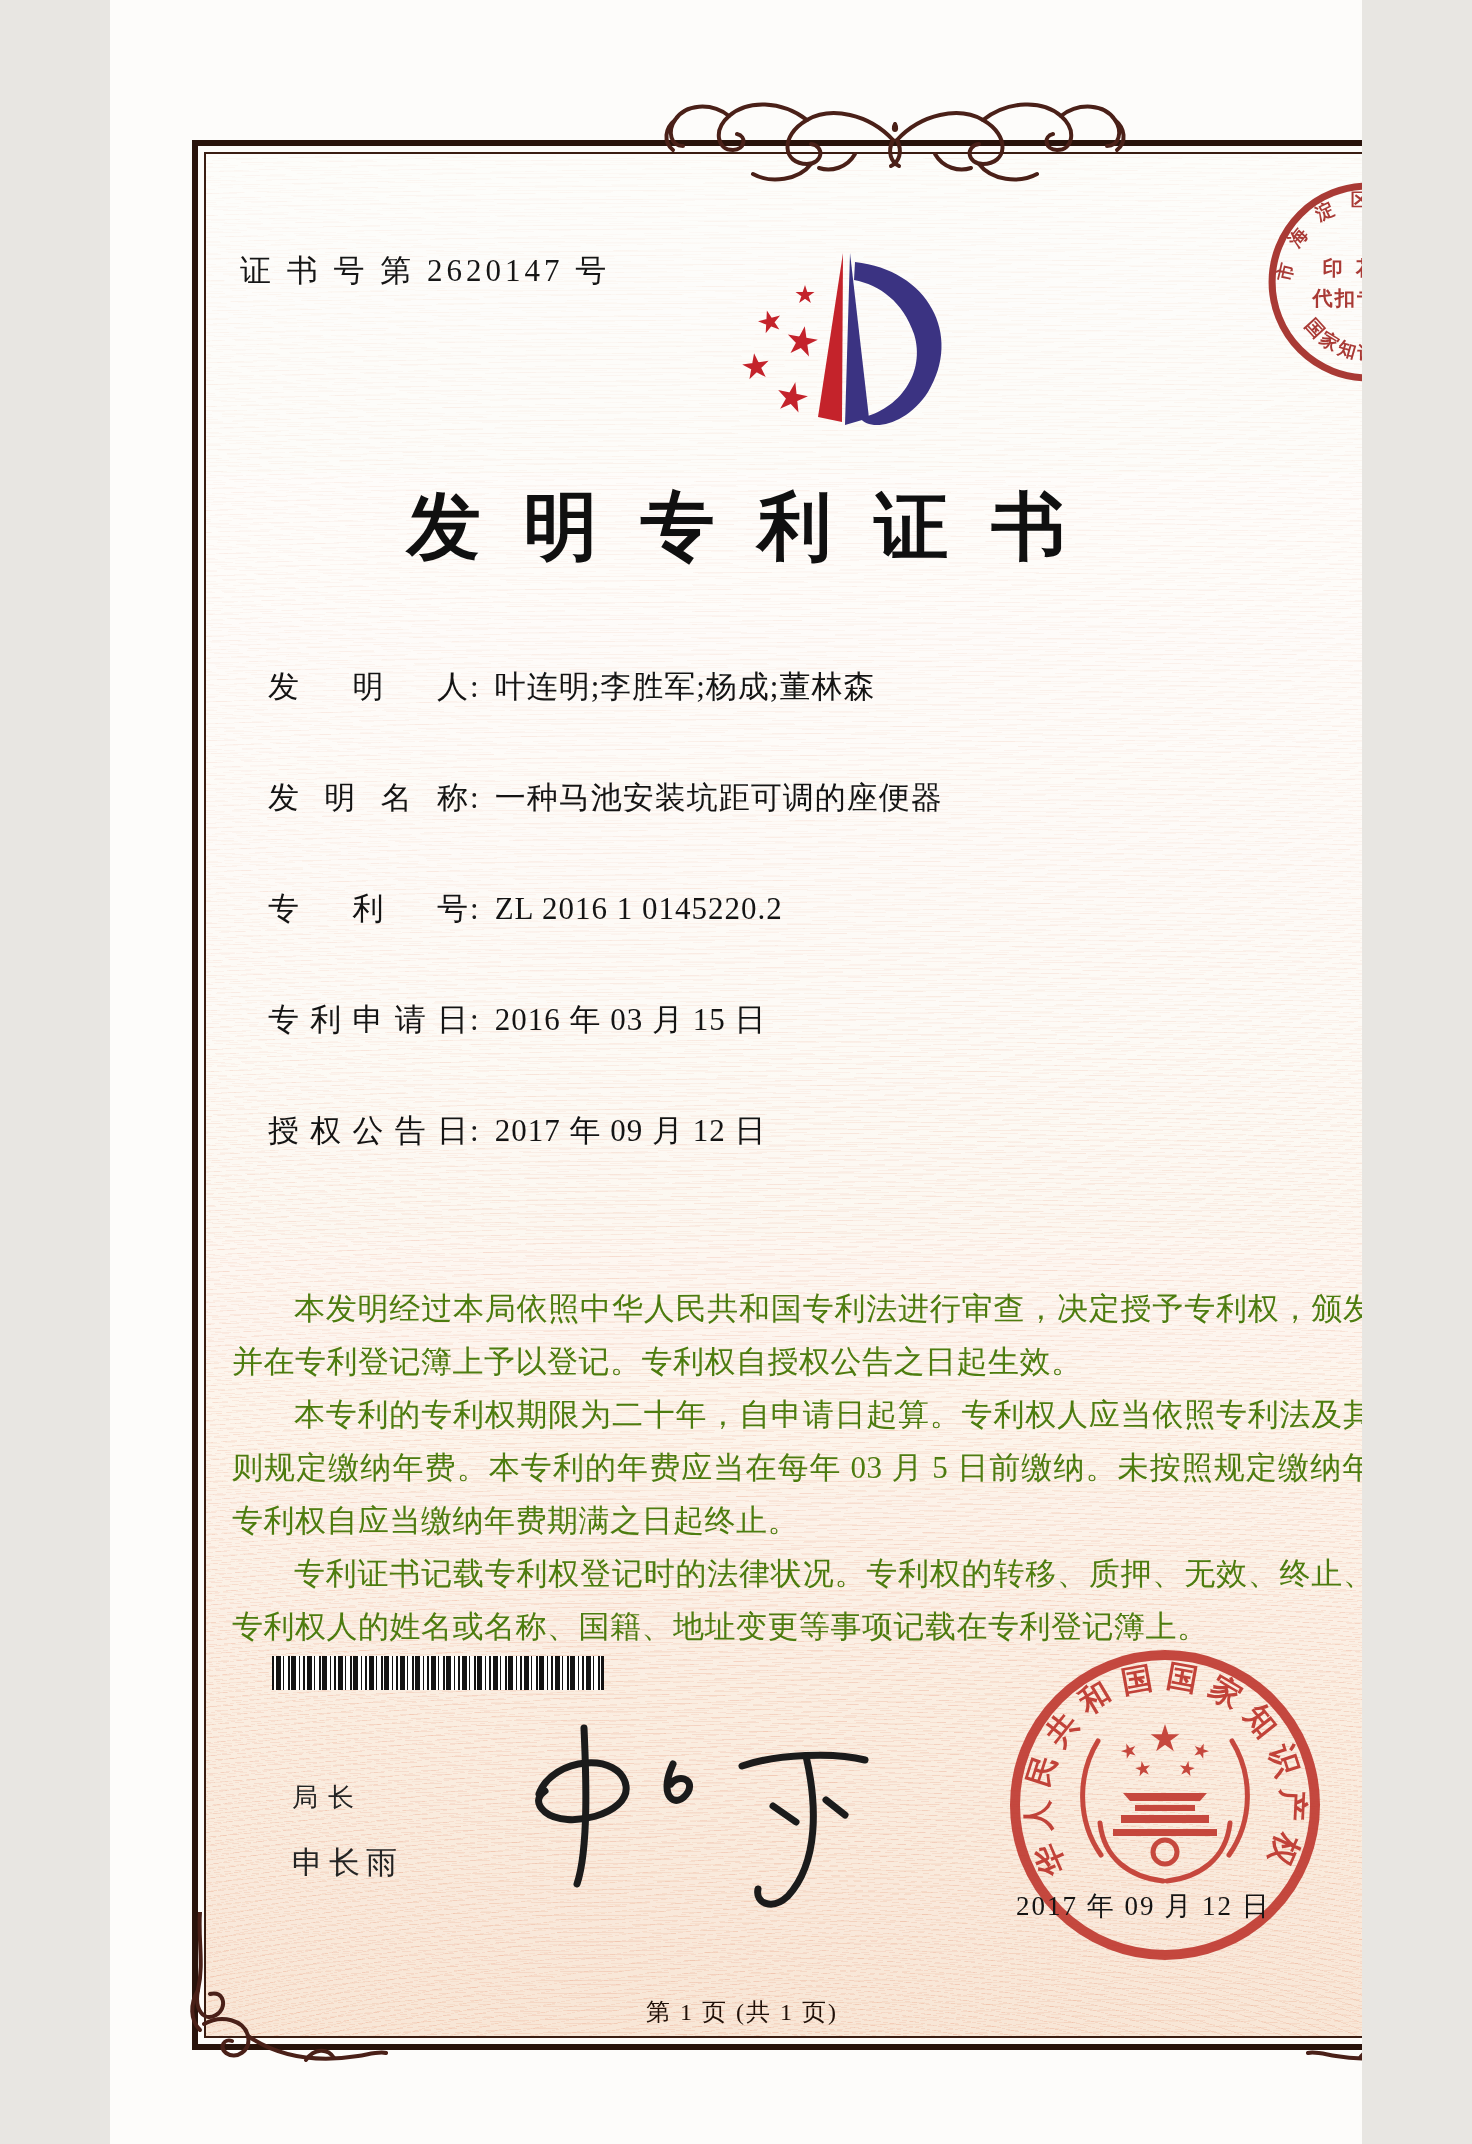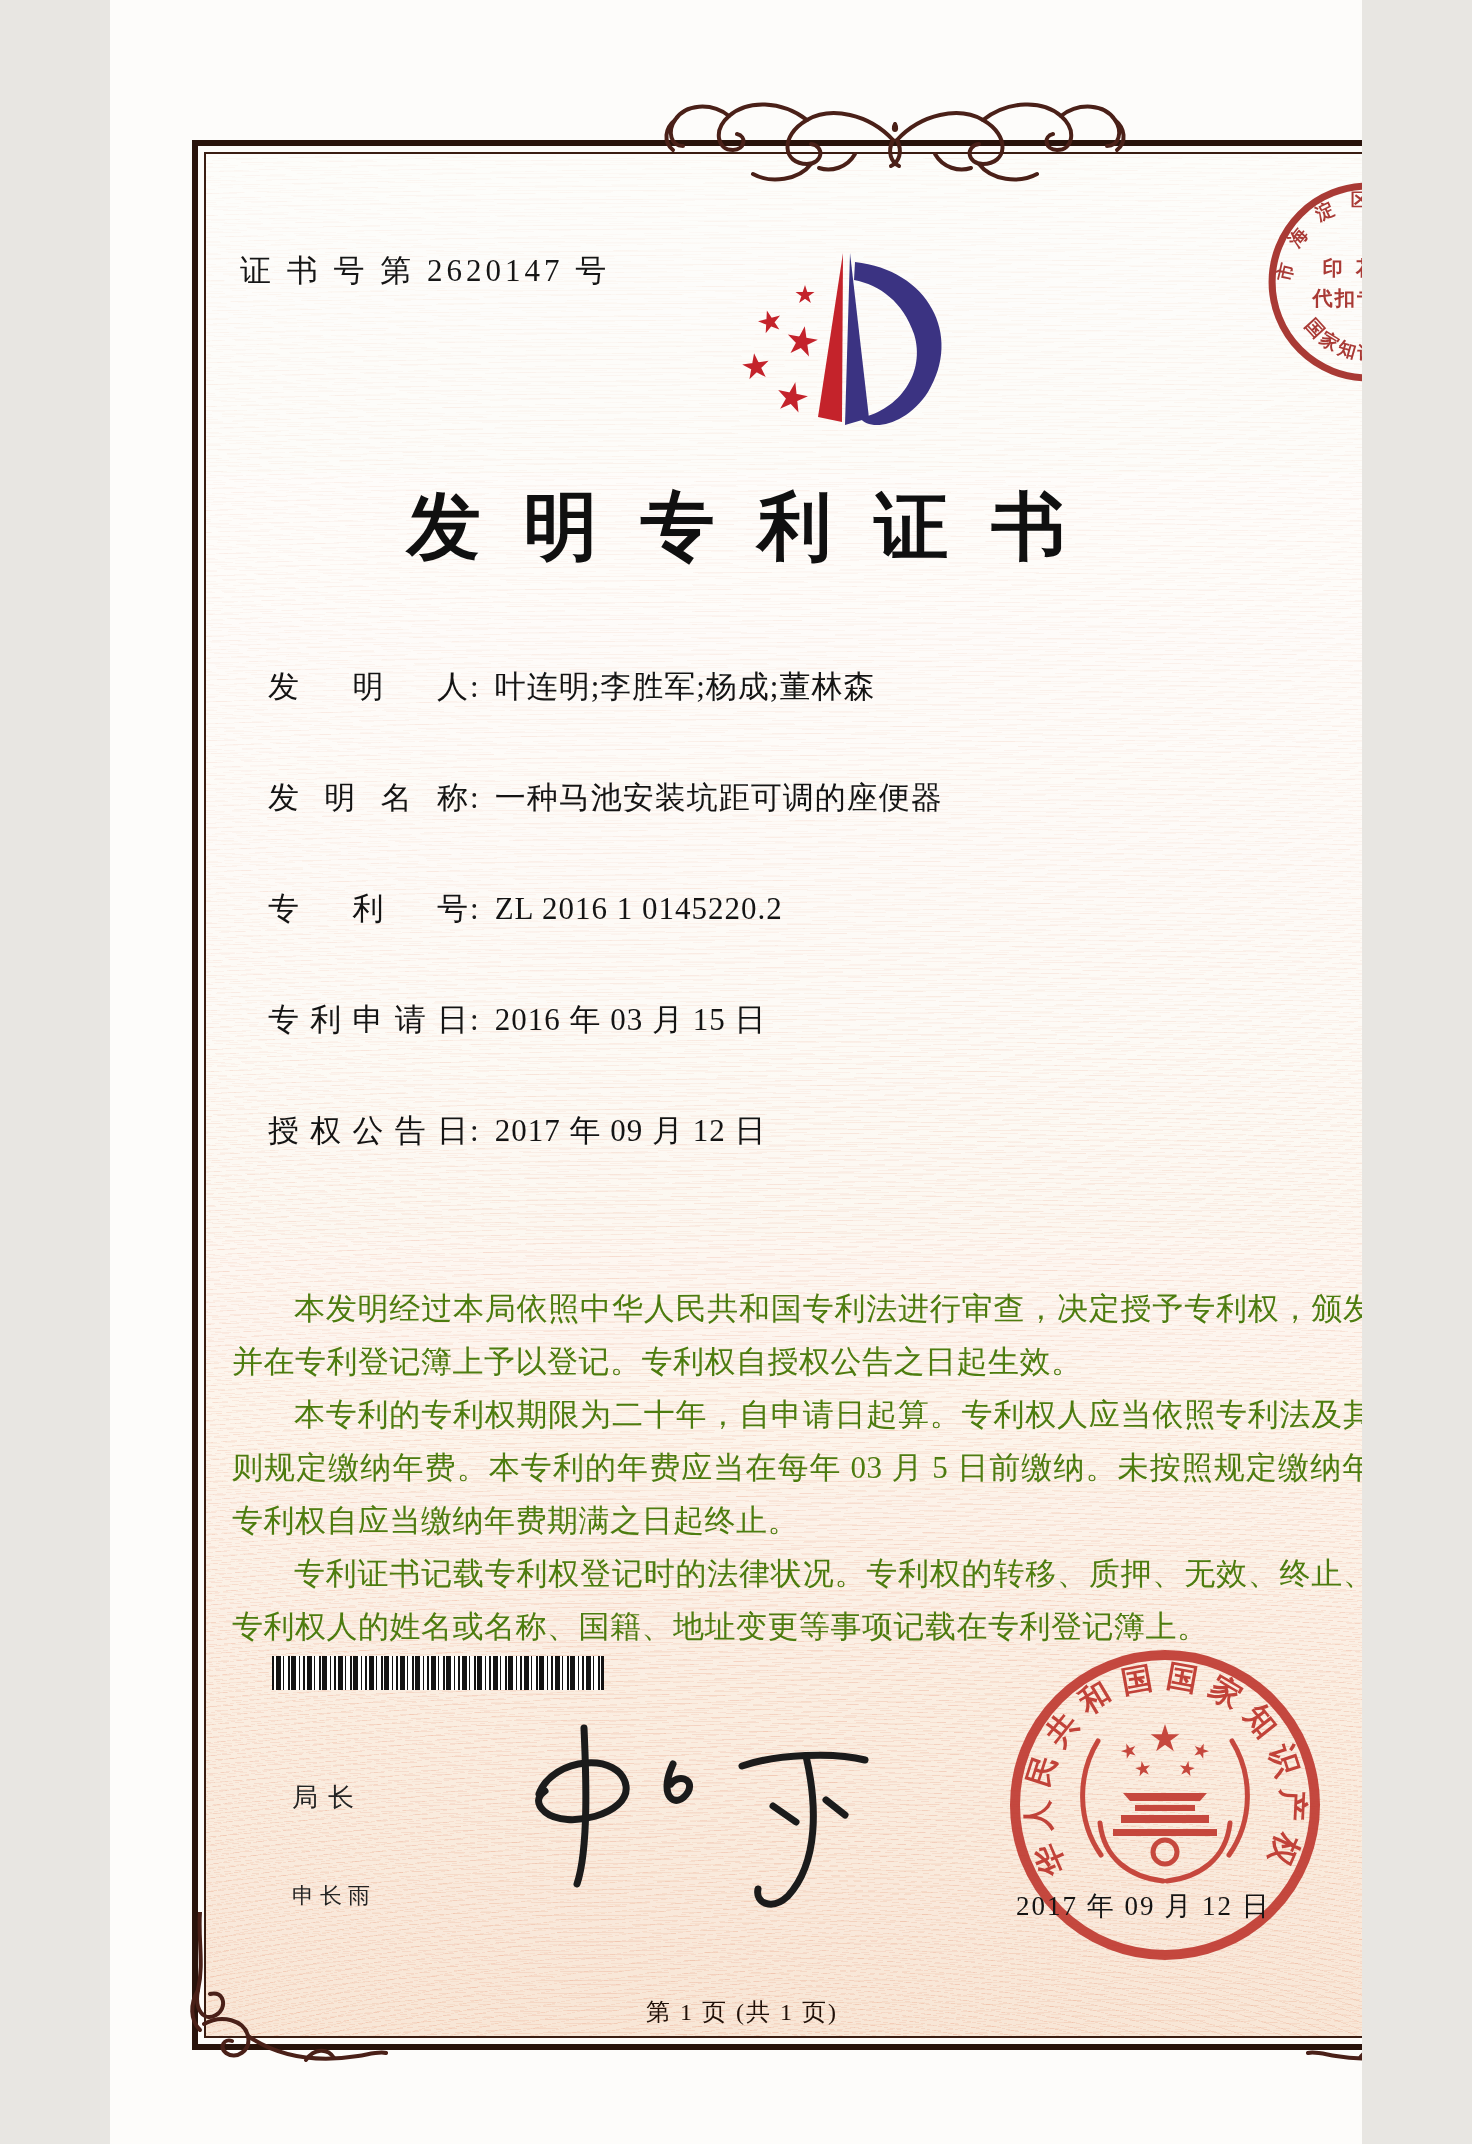--- a/index.html
+++ b/index.html
@@ -39,21 +39,21 @@
   
   .barcode{ position:absolute; left:162px; top:1656px; width:332px; height:34px;
     background:repeating-linear-gradient(90deg,
       #121212 0 2px, #fff 2px 4px, #121212 4px 9px, #fff 9px 11px,
       #121212 11px 12px, #fff 12px 16px, #121212 16px 18px, #fff 18px 19px,
       #121212 19px 24px, #fff 24px 27px, #121212 27px 28px, #fff 28px 31px); }
   
   .sig-role{ position:absolute; left:182px; top:1780px; font-family:"Liberation Sans","DejaVu Sans",sans-serif;
     font-size:26px; letter-spacing:10px; color:#242424; }
   .sig-name{ position:absolute; left:182px; top:1842px; font-family:"Liberation Sans","DejaVu Sans",sans-serif;
-    font-size:22px; letter-spacing:6px; color:#242424;margin-top:39px; }
+    font-size:31px; letter-spacing:6px; color:#242424; }
   .seal-date{ position:absolute; left:906px; top:1888px; font-size:27px; letter-spacing:2px; color:#141414; z-index:6; }
   .footer{ position:absolute; left:6px; top:1996px; width:100%; text-align:center; font-size:24px; letter-spacing:2px; color:#201008; }
   svg text{ font-family:"Liberation Serif","DejaVu Serif",serif; }
 </style>
 </head>
 <body>
 
 <div class="page">
 
   <svg width="0" height="0" style="position:absolute" aria-hidden="true">

